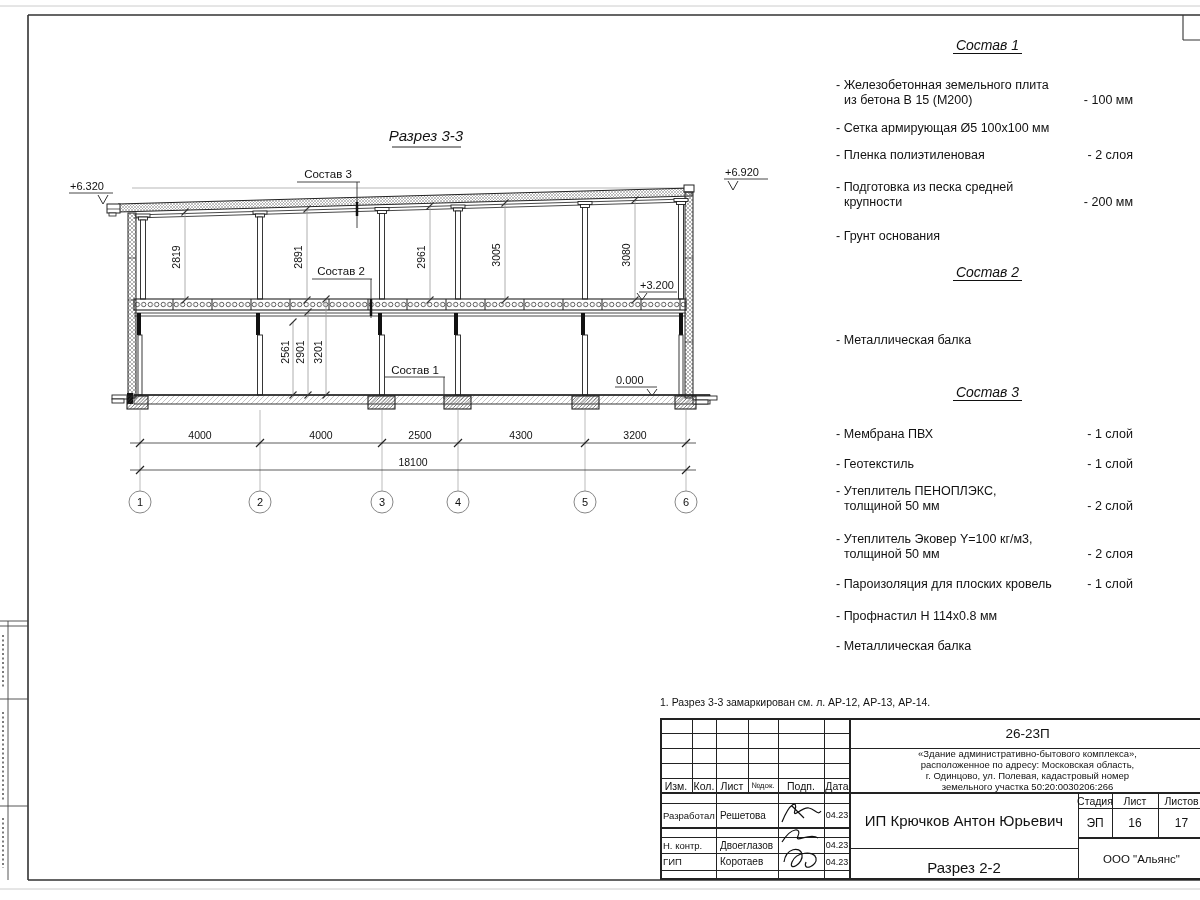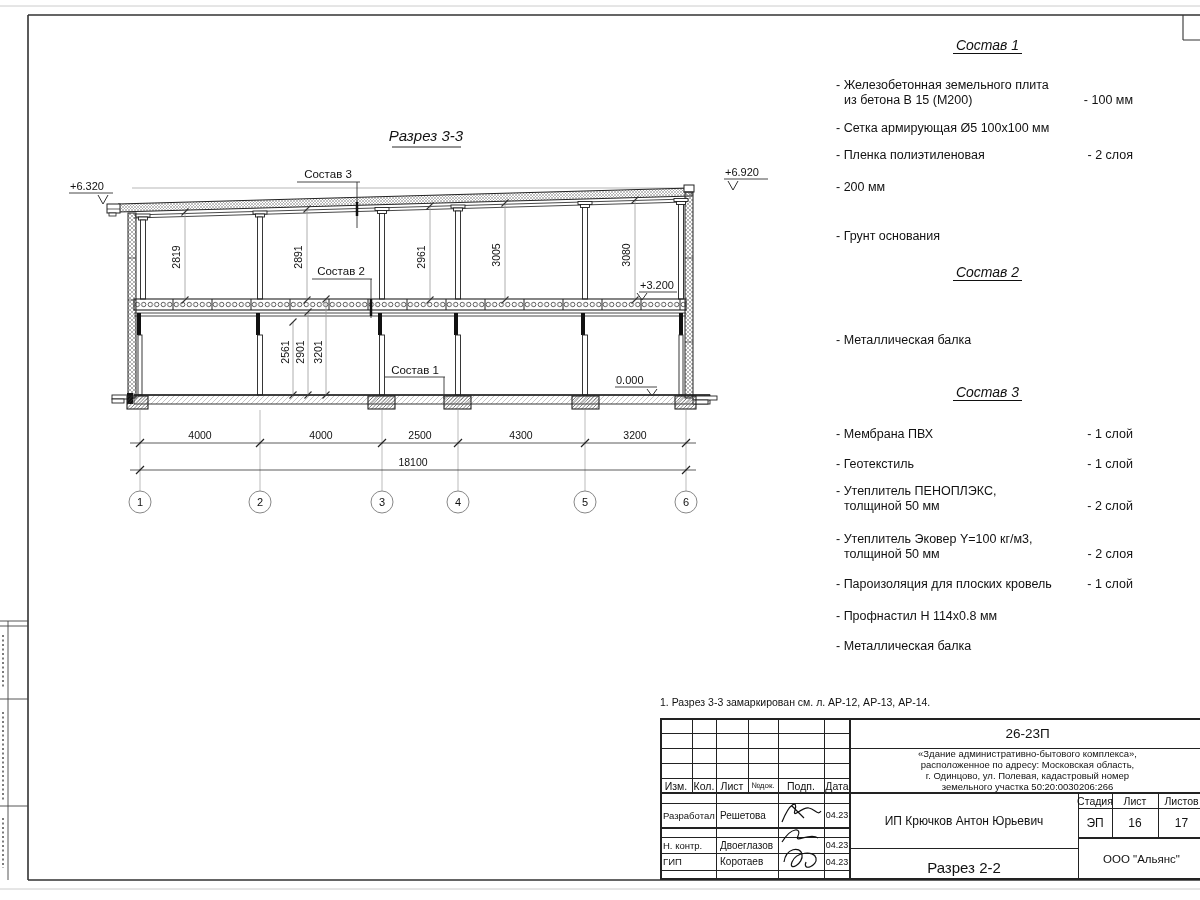--- a/index.html
+++ b/index.html
@@ -229,20 +229,24 @@
       </div>
     <div class="cval"></div>
   </div>
   <div class="crow" style="top:118px">
     <div class="ctext">
         <div>- Пленка полиэтиленовая</div>
       </div>
     <div class="cval">-  2 слоя</div>
   </div>
   <div class="crow" style="top:150px">
+    <div class="ctext">
+        <div>- Подготовка из песка средней</div>
+        <div class="l2">крупности</div>
+      </div>
     <div class="cval">- 200 мм</div>
   </div>
   <div class="crow" style="top:199px">
     <div class="ctext">
         <div>- Грунт основания</div>
       </div>
     <div class="cval"></div>
   </div>
 
   <div class="ctitle" style="top:233px"><span>Состав 2</span></div>
@@ -357,21 +361,21 @@
     <path d="M6 18 C16 2 26 4 22 12 C18 20 34 8 42 14 M8 38 C10 24 24 22 26 30 C28 40 12 48 16 38 C20 28 38 26 40 34 C42 42 26 48 30 38" fill="none" stroke="#111" stroke-width="1.2"></path>
   </svg>
 
   <div class="cell" style="left:190px;top:0;width:355px;height:30px;font-size:13.5px">26-23П</div>
   <div class="cell" style="left:190px;top:30px;width:355px;height:44px;flex-direction:column;font-size:9.5px;line-height:11px">
     <div>«Здание административно-бытового комплекса»,</div>
     <div>расположенное по адресу: Московская область,</div>
     <div>г. Одинцово, ул. Полевая, кадастровый номер</div>
     <div>земельного участка 50:20:0030206:266</div>
   </div>
-  <div class="cell" style="left:190px;top:75px;width:228px;height:55px;font-size:12px">ИП Крючков Антон Юрьевич</div>
+  <div class="cell" style="left:190px;top:75px;width:228px;height:55px;font-size:15px">ИП Крючков Антон Юрьевич</div>
   <div class="cell" style="left:190px;top:130px;width:228px;height:39px;font-size:15px">Разрез 2-2</div>
   <div class="cell" style="left:418px;top:75px;width:34px;height:15px;font-size:10.5px">Стадия</div>
   <div class="cell" style="left:452px;top:75px;width:46px;height:15px;font-size:10.5px">Лист</div>
   <div class="cell" style="left:498px;top:75px;width:47px;height:15px;font-size:10.5px">Листов</div>
   <div class="cell" style="left:418px;top:90px;width:34px;height:30px;font-size:12px">ЭП</div>
   <div class="cell" style="left:452px;top:90px;width:46px;height:30px;font-size:12px">16</div>
   <div class="cell" style="left:498px;top:90px;width:47px;height:30px;font-size:12px">17</div>
   <div class="cell" style="left:418px;top:121px;width:127px;height:39px;font-size:11.5px">ООО "Альянс"</div>
 </div>
 

